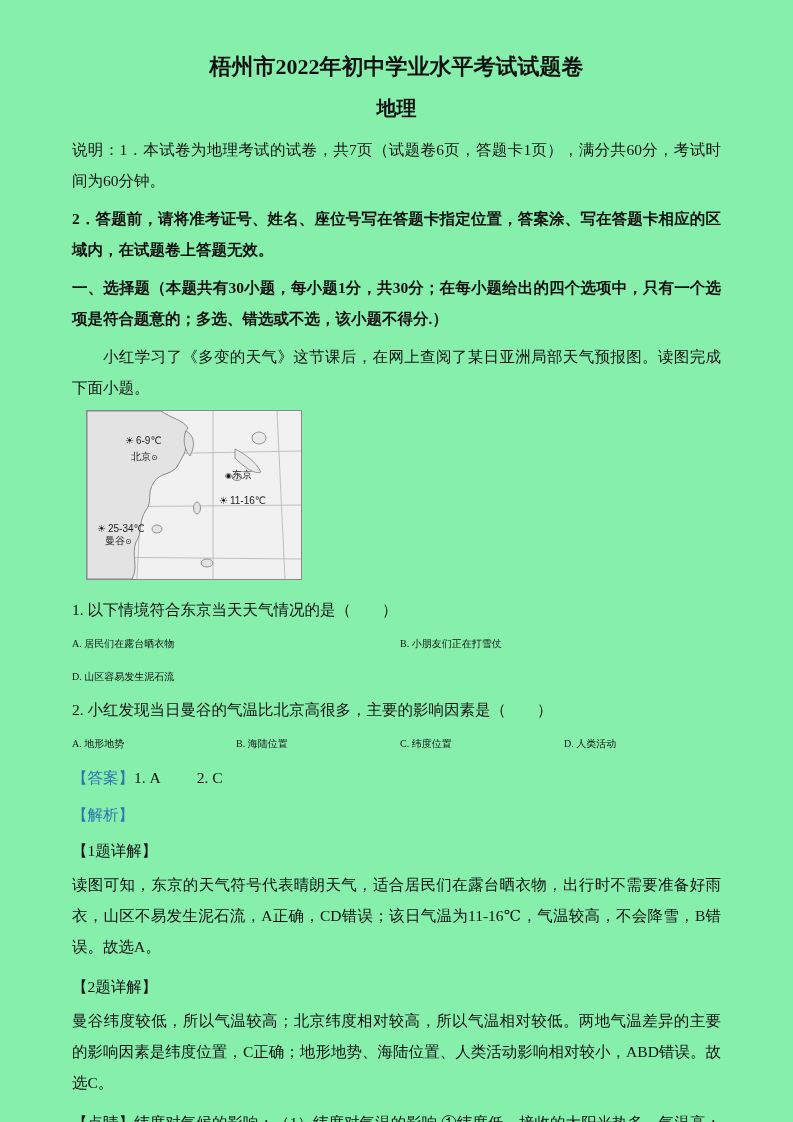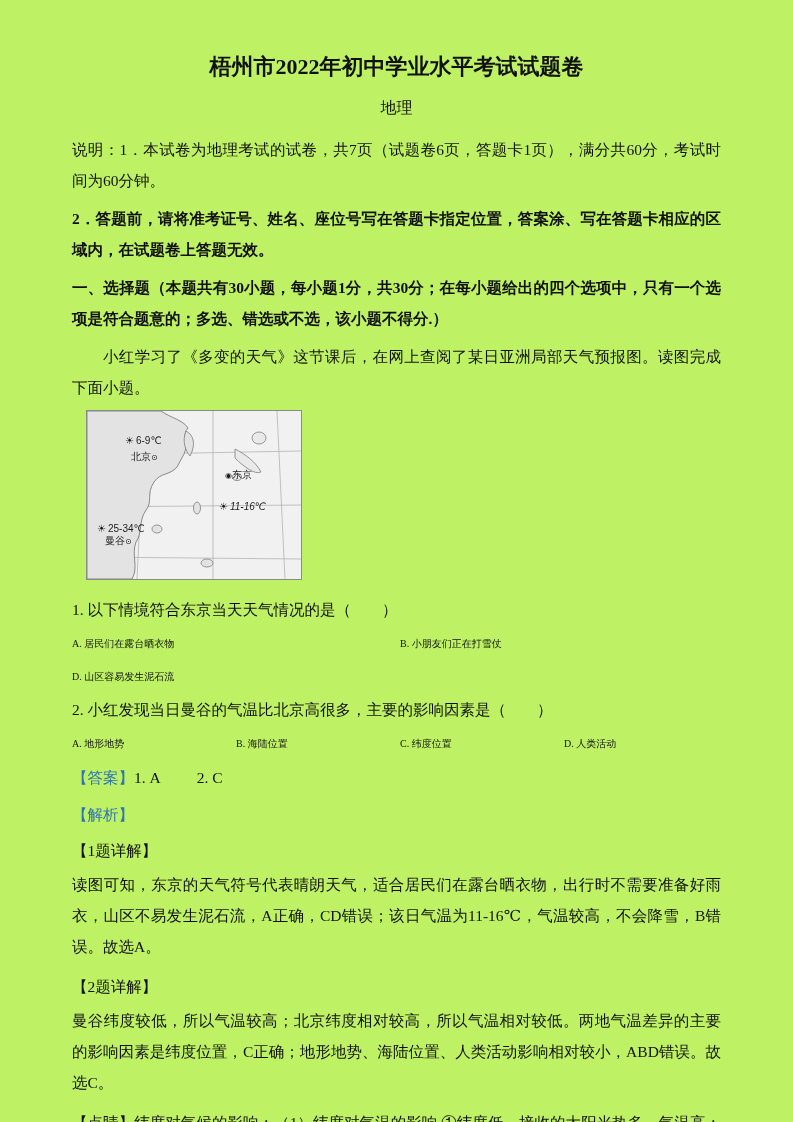--- a/index.html
+++ b/index.html
@@ -1,31 +1,31 @@
 <!DOCTYPE html>
 <html><head>
 <meta charset="utf-8">
 <style>
   * { margin: 0; padding: 0; box-sizing: border-box; }
   html, body { background: #ffffff; }
   .page {
     width: 793px; height: 1122px;
-    background: #bef264;
+    background: #86efac;
     color: #111111;
     font-family: "Liberation Serif", "DejaVu Serif", serif;
     padding: 52px 72px 20px 72px;
     position: relative;
     overflow: hidden;
   }
   .title {
     text-align: center; font-size: 22px; font-weight: bold;
     line-height: 30px; margin-bottom: 12px;
   }
   .subject {
-    text-align: center; font-size: 16px; font-weight: normal;
+    text-align: center; font-size: 20px; font-weight: bold;
     line-height: 28px; margin-bottom: 12px;
   }
   .para {
     font-size: 15.5px; line-height: 31px;
     text-align: justify; margin-bottom: 7px;
   }
   .bold { font-weight: bold; }
   .indent { text-indent: 2em; }
 
   
@@ -106,21 +106,21 @@
     <span class="map-label" style="left:38px; top:24px;">
       <span class="wx-icon">☀</span><span>6-9℃</span>
     </span>
     <span class="map-label" style="left:44px; top:40px;">
       <span>北京</span><span class="city-marker">⊙</span>
     </span>
 
     <span class="map-label" style="left:138px; top:58px;">
       <span class="city-marker">◉</span><span>东京</span>
     </span>
-    <span class="map-label" style="left:132px; top:90px;font-style:italic;">
+    <span class="map-label" style="left:132px; top:84px;">
       <span class="wx-icon">☀</span><span>11-16℃</span>
     </span>
 
     <span class="map-label" style="left:10px; top:112px;">
       <span class="wx-icon">☀</span><span>25-34℃</span>
     </span>
     <span class="map-label" style="left:18px; top:124px;">
       <span>曼谷</span><span class="city-marker">⊙</span>
     </span>
   </div>

